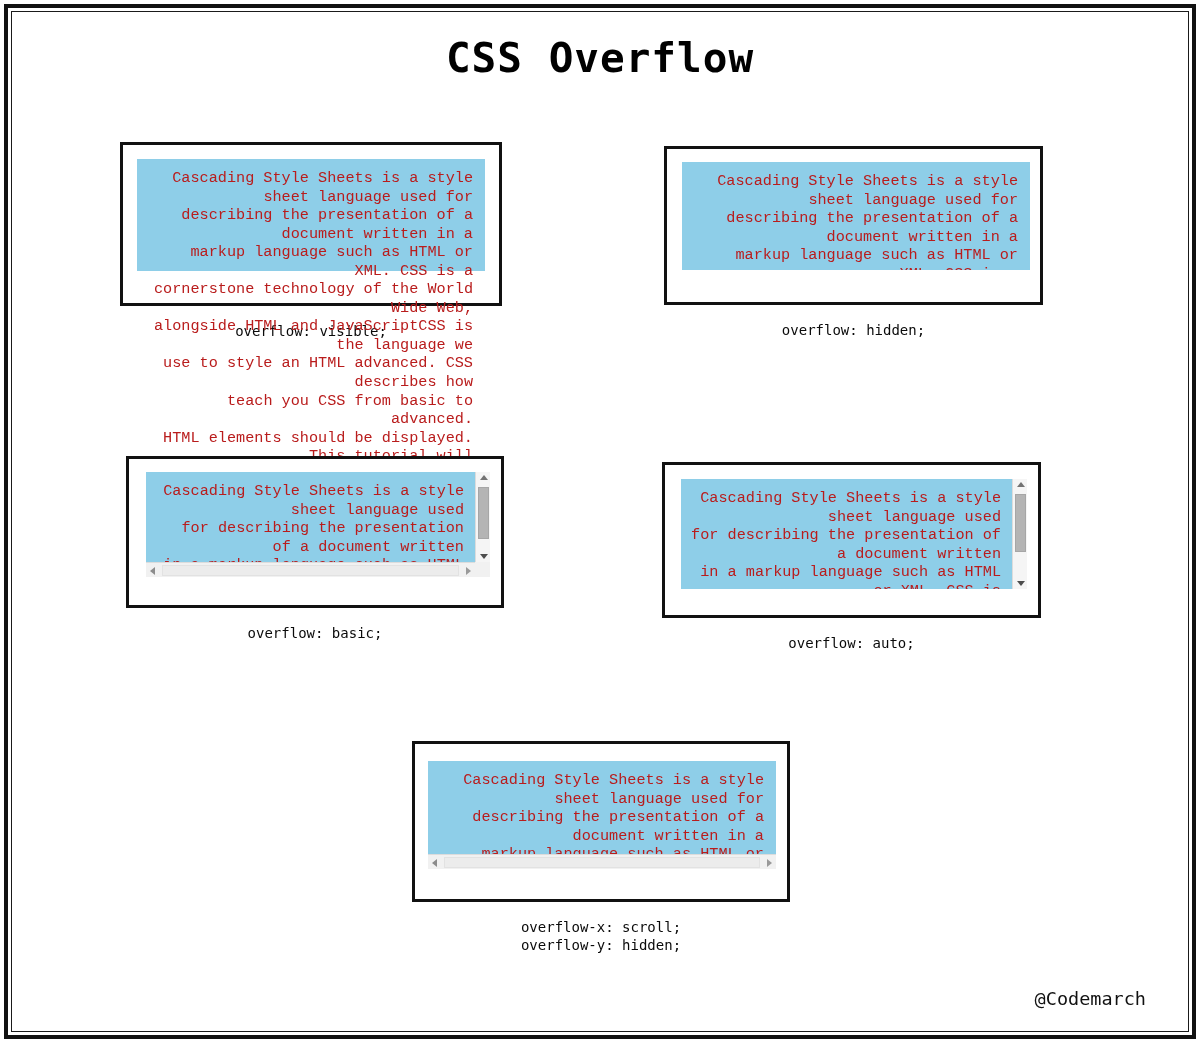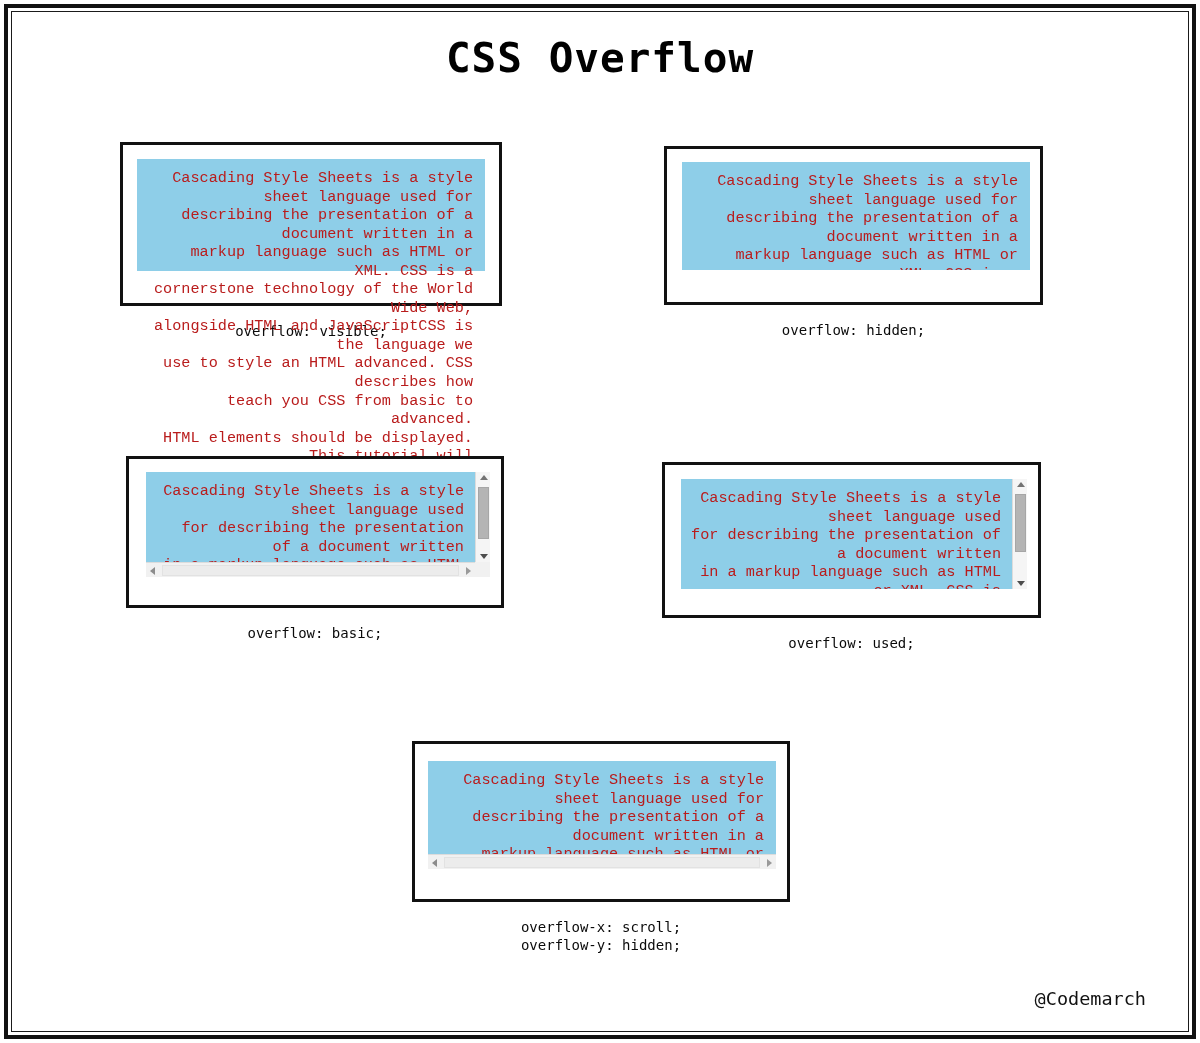--- a/index.html
+++ b/index.html
@@ -272,21 +272,21 @@
           
         </p>
 
         <div class="vbar">
           <span class="arrow up"></span>
           <span class="arrow down"></span>
           <div class="vthumb" style="top:15px; height:58px;"></div>
         </div>
       </div>
     </div>
-    <div class="caption">overflow: used;</div>
+    <div class="caption">overflow: auto;</div>
   </div>
 
   <div class="demo" style="left:400px; top:729px; width:378px;">
     <div class="demo-box" style="width:378px; height:161px;">
       <div class="content" style="position:absolute; left:13px; top:17px; width:348px; height:108px;">
         <p class="txt" style="width:348px;">
           <span>Cascading Style Sheets is a style sheet language used for</span><br>
           <span>describing the presentation of a document written in a</span><br>
           <span>markup language such as HTML or XML. CSS is a</span><br>
           <span>cornerstone technology of the World Wide Web,</span><br>

